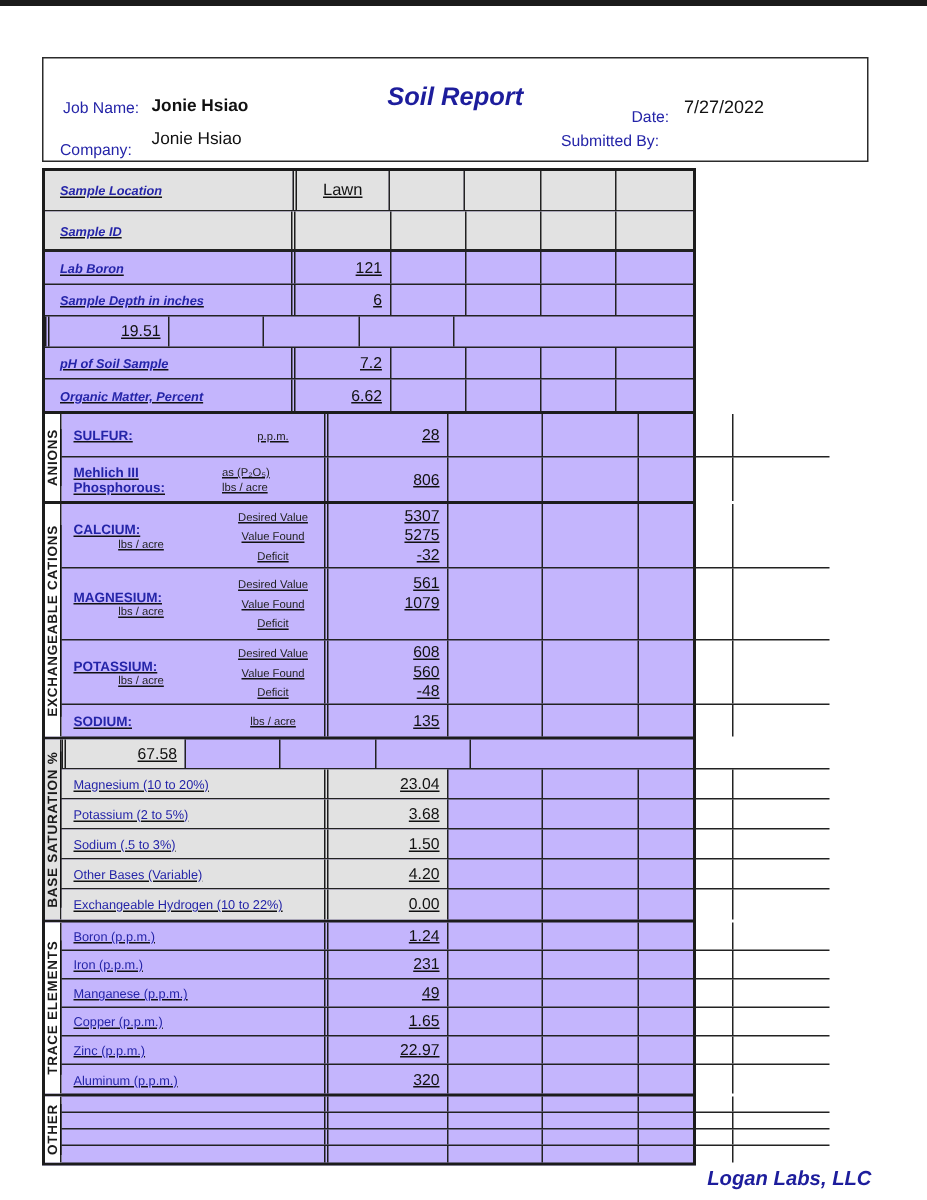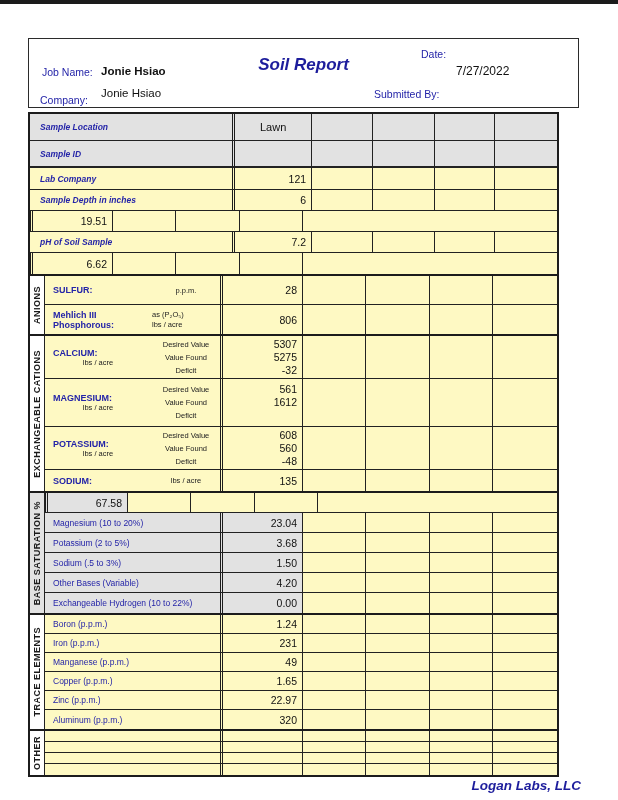--- a/index.html
+++ b/index.html
@@ -10,21 +10,21 @@
   #topbar { position:absolute; left:0; top:0; width:618px; height:4px; background:#1b1b1b; }
 
   
   #headerbox { position:absolute; left:28px; top:38px; width:551px; height:70px; border:1.5px solid #2b2b2b; background:#fff; }
   .title { text-align:center; margin-top:16px; font-size:17px; font-weight:bold; font-style:italic; color:#1d1d9c; }
   .hlabel { color:#2424a8; font-size:10.5px; }
   .hval { color:#111; font-size:11.5px; }
   .pos { position:absolute; white-space:nowrap; }
 
   
-  #soiltable { position:absolute; left:28px; top:112px; width:531px; border:2px solid #1c1c1c; background:#fef9c3; }
+  #soiltable { position:absolute; left:28px; top:112px; width:436px; border:2px solid #1c1c1c; background:#c4b5fd;text-decoration:underline; }
   .section { display:flex; border-bottom:2px solid #1c1c1c; }
   .section:last-child { border-bottom:none; }
   .rows { flex:1; display:flex; flex-direction:column; }
   .row { display:flex; border-bottom:1px solid #222; }
   .rows .row:last-child, .section > .row:last-child { border-bottom:none; }
   .section.info { flex-direction:column; }
 
   .cell { display:flex; align-items:center; overflow:hidden; }
   .side { width:35px; border-right:1px solid #222; display:flex; align-items:center; justify-content:center; background:#fff; }
   .side .vert { writing-mode:vertical-rl; transform:rotate(180deg); font-size:9px; font-weight:bold; color:#1a1a1a; letter-spacing:0.5px; white-space:nowrap; }
@@ -53,21 +53,21 @@
 </head>
 <body>
 
 <div id="page">
   <div id="topbar"></div>
 
   <div id="headerbox">
     <div class="title">Soil Report</div>
     <span class="pos hlabel" style="left:13px;top:27px">Job Name:</span>
     <span class="pos hval" style="left:72px;top:26px;font-weight:bold">Jonie Hsiao</span>
-    <span class="pos hlabel" style="left:392px;top:9px">Date:</span>
+    <span class="pos hlabel" style="left:392px;top:33px">Date:</span>
     <span class="pos hval" style="left:427px;top:25px;font-size:12px">7/27/2022</span>
     <span class="pos hlabel" style="left:11px;top:55px">Company:</span>
     <span class="pos hval" style="left:72px;top:48px">Jonie Hsiao</span>
     <span class="pos hlabel" style="left:345px;top:49px">Submitted By:</span>
   </div>
 
   <div id="soiltable">
 
     <div class="section info">
       <div class="row" style="height:27px">
@@ -85,21 +85,21 @@
             <span class="ilabel">Sample ID</span>
           </div>
         <div class="cell v v1 shade"></div>
         <div class="cell v v2 shade"></div>
         <div class="cell v v3 shade"></div>
         <div class="cell v v4 shade"></div>
         <div class="cell v v5 shade"></div>
       </div>
       <div class="row" style="height:22px">
         <div class="cell labelfull">
-            <span class="ilabel">Lab Company</span>
+            <span class="ilabel">Lab Boron</span>
           </div>
         <div class="cell v v1">121</div>
         <div class="cell v v2"></div>
         <div class="cell v v3"></div>
         <div class="cell v v4"></div>
         <div class="cell v v5"></div>
       </div>
       <div class="row" style="height:21px">
         <div class="cell labelfull">
             <span class="ilabel">Sample Depth in inches</span>
@@ -121,20 +121,23 @@
         <div class="cell labelfull">
             <span class="ilabel">pH of Soil Sample</span>
           </div>
         <div class="cell v v1">7.2</div>
         <div class="cell v v2"></div>
         <div class="cell v v3"></div>
         <div class="cell v v4"></div>
         <div class="cell v v5"></div>
       </div>
       <div class="row" style="height:21px">
+        <div class="cell labelfull">
+            <span class="ilabel">Organic Matter, Percent</span>
+          </div>
         <div class="cell v v1">6.62</div>
         <div class="cell v v2"></div>
         <div class="cell v v3"></div>
         <div class="cell v v4"></div>
         <div class="cell v v5"></div>
       </div>
     </div>
 
     <div class="section">
       <div class="side">
@@ -209,21 +212,21 @@
               <span class="sub">lbs / acre</span>
             </div>
             <div class="cell unitcol">
               <span class="unit">Desired Value</span>
               <span class="unit">Value Found</span>
               <span class="unit">Deficit</span>
             </div>
           </div>
           <div class="cell v v1 tri">
             <span>561</span>
-            <span>1612</span>
+            <span>1079</span>
             <span></span>
           </div>
           <div class="cell v v2"></div>
           <div class="cell v v3"></div>
           <div class="cell v v4"></div>
           <div class="cell v v5"></div>
         </div>
         <div class="row" style="height:43px">
           <div class="cell labelarea">
             <div class="namewrap">

